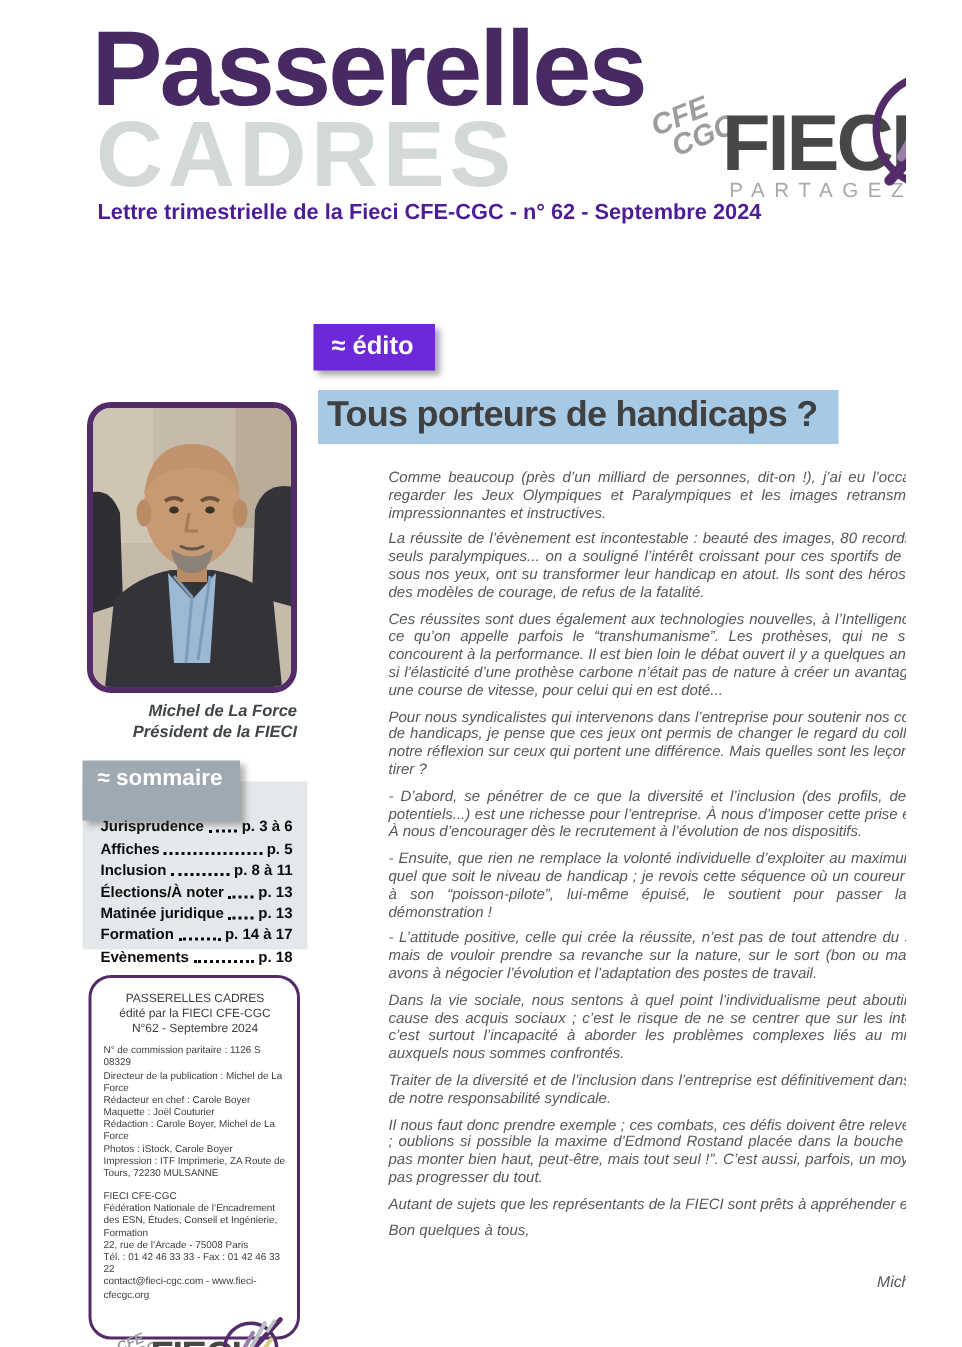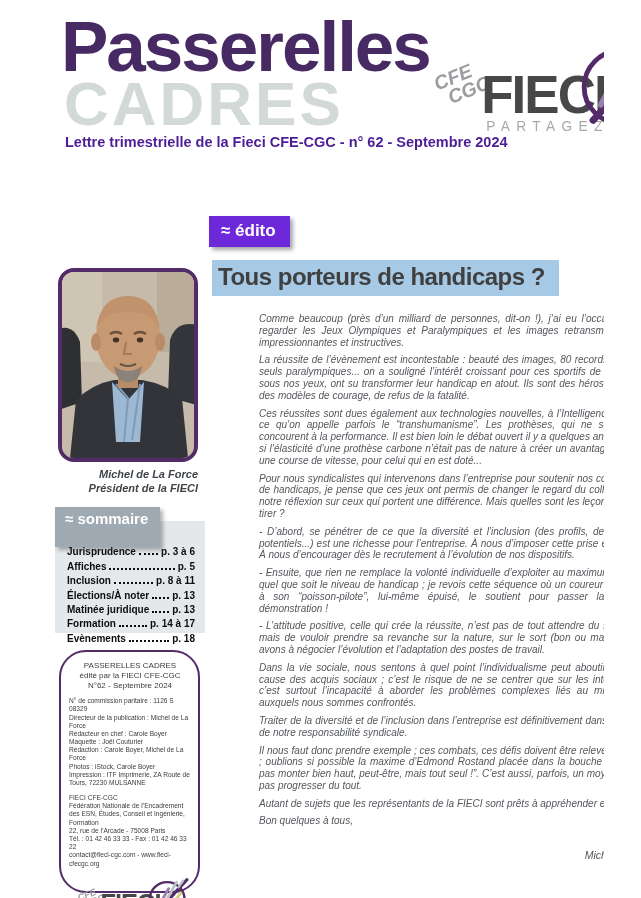--- a/index.html
+++ b/index.html
@@ -90,21 +90,21 @@
   .sommaire-item .dots {
     flex: 1 1 auto; margin: 0 3px;
     border-bottom: 2px dotted #0c0c0c;
     transform: translateY(-2px); min-width: 6px;
   }
 
   
   .footer-box {
     position: absolute; left: 22px; top: 650px;
     width: 141px; height: 243px;
-    border: 2.5px solid #532b69; border-radius: 27px;
+    border: 2.5px solid #532b69; border-radius: 15px;
     padding: 9px 7px 4px 8px;
     color: #3c3c3f;
   }
   .footer-head { text-align: center; font-size: 8px; line-height: 1.22; color: #3c3c3f; }
   .footer-credits { margin-top: 7px; font-size: 6.6px; line-height: 1.24; }
   .footer-org { margin-top: 7px; font-size: 6.6px; line-height: 1.24; }
   .footer-logo { margin-top: 8px; text-align: center; }
 
   
 </style>

